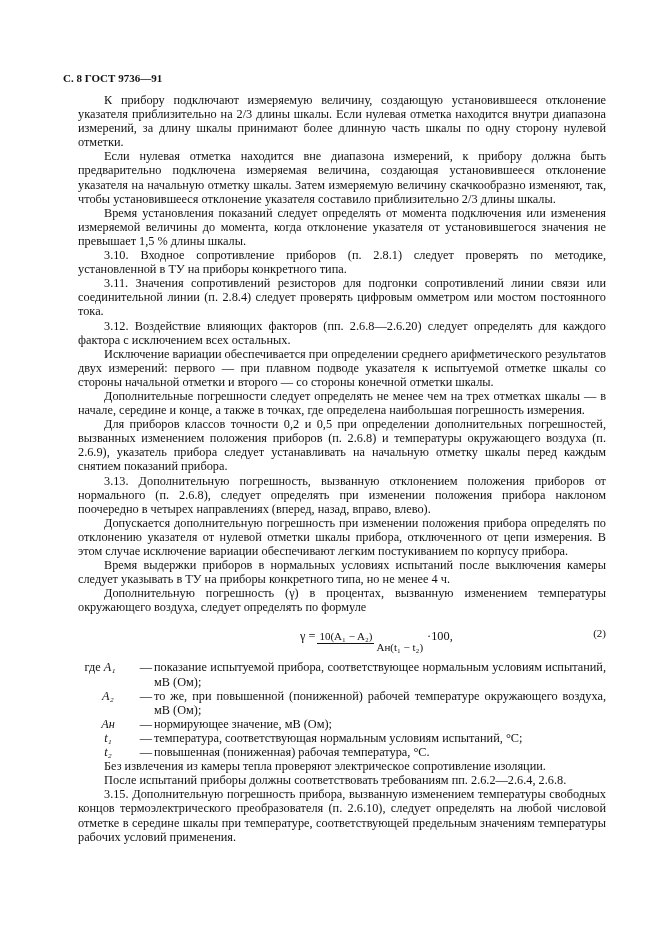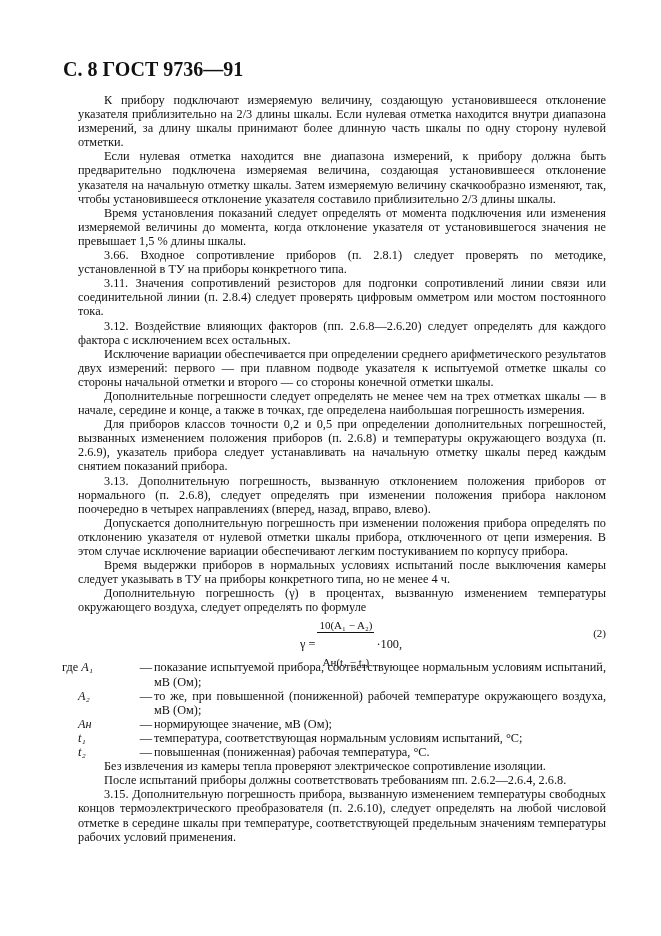--- a/index.html
+++ b/index.html
@@ -1,45 +1,45 @@
 <!DOCTYPE html>
 <html><head>
 <meta charset="utf-8">
 <style>
   html, body { margin: 0; padding: 0; background: #ffffff; }
   body { width: 661px; height: 936px; position: relative; overflow: hidden;
          font-family: "Liberation Serif", "DejaVu Serif", serif; color: #111; }
-  .header { position: absolute; left: 63px; top: 58px; font-weight: bold; font-size: 20px; }
+  .header { position: absolute; left: 63px; top: 72px; font-weight: bold; font-size: 11px; }
   .content { position: absolute; left: 78px; top: 93px; width: 528px;
              font-size: 12.3px; line-height: 14.1px; text-align: justify; }
   .content p { margin: 0; text-indent: 26px; }
   .formula { position: relative; height: 40px; margin: 4px 0 2px 0; }
   .formula .eq { position: absolute; left: 222px; top: 0; display: flex; align-items: center; font-style: normal; }
-  .frac { display: inline-flex; flex-direction: column; align-items: center; margin: 0 2px; font-size: 11px; }
+  .frac { display: inline-flex; flex-direction: row; align-items: center; margin: 0 2px; font-size: 11px; }
   .frac .num { padding: 0 2px; border-bottom: 1px solid #111; line-height: 14px; }
   .frac .den { padding: 0 2px; line-height: 14px; margin-top: 22px; }
   .formula .eqno { position: absolute; right: 0; top: 8px; font-size: 11px; }
   .where { margin-top: 2px; }
   .where-row { display: flex; }
-  .where-row .sym { width: 60px; text-align: left; flex-shrink: 0; white-space: nowrap; }
+  .where-row .sym { width: 60px; text-align: center; flex-shrink: 0; white-space: nowrap; }
   .where-row .dash { width: 16px; text-align: center; flex-shrink: 0; }
   .where-row .desc { flex: 1; }
   .first .sym { margin-left: -16px; width: 76px; }
   i { font-style: italic; }
 </style>
 </head>
 <body>
 
 <div class="header">С. 8 ГОСТ 9736—91</div>
 
 <div class="content">
   <p>К прибору подключают измеряемую величину, создающую установившееся отклонение указателя приблизительно на 2/3 длины шкалы. Если нулевая отметка находится внутри диапазона измерений, за длину шкалы принимают более длинную часть шкалы по одну сторону нулевой отметки.</p>
   <p>Если нулевая отметка находится вне диапазона измерений, к прибору должна быть предварительно подключена измеряемая величина, создающая установившееся отклонение указателя на начальную отметку шкалы. Затем измеряемую величину скачкообразно изменяют, так, чтобы установившееся отклонение указателя составило приблизительно 2/3 длины шкалы.</p>
   <p>Время установления показаний следует определять от момента подключения или изменения измеряемой величины до момента, когда отклонение указателя от установившегося значения не превышает 1,5 % длины шкалы.</p>
-  <p>3.66.  Входное сопротивление приборов (п. 2.8.1) следует проверять по методике, установленной в ТУ на приборы конкретного типа.</p>
+  <p>3.10.  Входное сопротивление приборов (п. 2.8.1) следует проверять по методике, установленной в ТУ на приборы конкретного типа.</p>
   <p>3.11.  Значения сопротивлений резисторов для подгонки сопротивлений линии связи или соединительной линии (п. 2.8.4) следует проверять цифровым омметром или мостом постоянного тока.</p>
   <p>3.12.  Воздействие влияющих факторов (пп. 2.6.8—2.6.20) следует определять для каждого фактора с исключением всех остальных.</p>
   <p>Исключение вариации обеспечивается при определении среднего арифметического результатов двух измерений: первого — при плавном подводе указателя к испытуемой отметке шкалы со стороны начальной отметки и второго — со стороны конечной отметки шкалы.</p>
   <p>Дополнительные погрешности следует определять не менее чем на трех отметках шкалы — в начале, середине и конце, а также в точках, где определена наибольшая погрешность измерения.</p>
   <p>Для приборов классов точности 0,2 и 0,5 при определении дополнительных погрешностей, вызванных изменением положения приборов (п. 2.6.8) и температуры окружающего воздуха (п. 2.6.9), указатель прибора следует устанавливать на начальную отметку шкалы перед каждым снятием показаний прибора.</p>
   <p>3.13.  Дополнительную погрешность, вызванную отклонением положения приборов от нормального (п. 2.6.8), следует определять при изменении положения прибора наклоном поочередно в четырех направлениях (вперед, назад, вправо, влево).</p>
   <p>Допускается дополнительную погрешность при изменении положения прибора определять по отклонению указателя от нулевой отметки шкалы прибора, отключенного от цепи измерения. В этом случае исключение вариации обеспечивают легким постукиванием по корпусу прибора.</p>
   <p>Время выдержки приборов в нормальных условиях испытаний после выключения камеры следует указывать в ТУ на приборы конкретного типа, но не менее 4 ч.</p>
   <p>Дополнительную погрешность (γ) в процентах, вызванную изменением температуры окружающего воздуха, следует определять по формуле</p>
 

